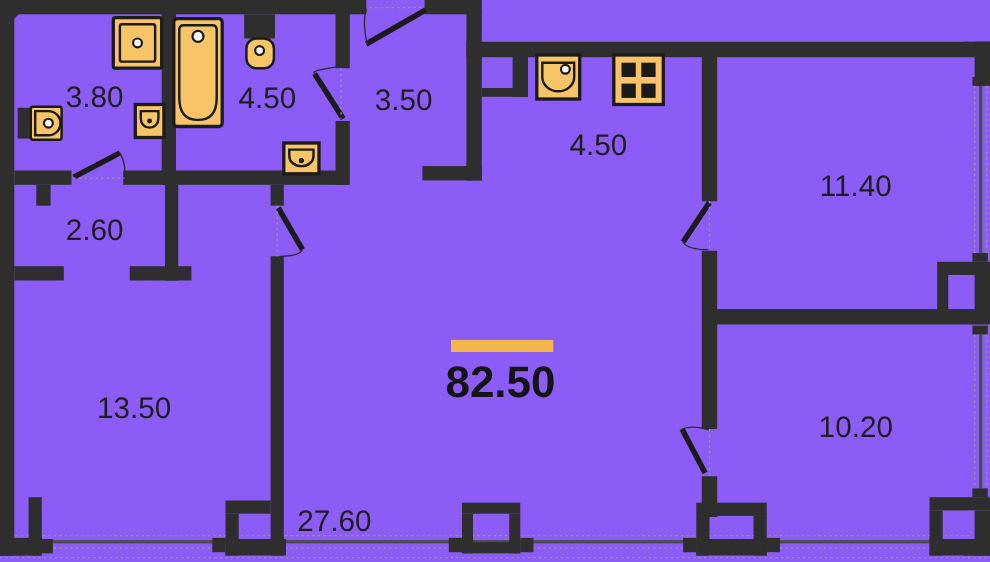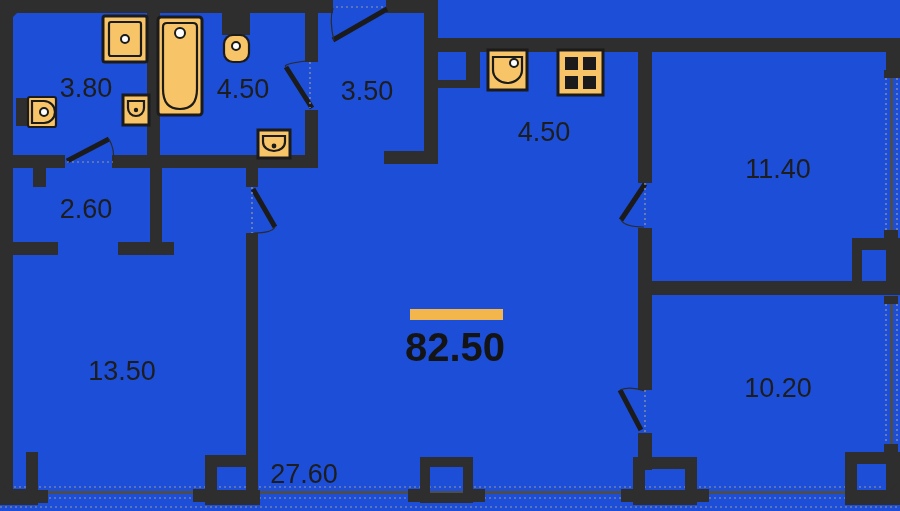--- a/index.html
+++ b/index.html
@@ -1,20 +1,20 @@
 <!DOCTYPE html>
 <html style="--wall: #2e2e2e; --fixture: #f8c468; --accent: #f2b64d; --ink: #1d1d1d; --glass: #4d4d4d; --dots: #9a9a9a;"><head>
 <meta charset="utf-8">
 <style>
   :root{
     --wall:#2e2e2e; --fixture:#f8c468; --accent:#f2b64d;
     --ink:#1d1d1d; --glass:#4d4d4d; --dots:#9a9a9a;
   }
   html,body{margin:0;padding:0;background:#fff;}
-  .stage{position:relative;width:900px;height:511px;background:#1d4ed8;overflow:hidden;}
+  .stage{position:relative;width:900px;height:511px;background:#8b5cf6;overflow:hidden;}
   svg{display:block;}
   .wall{fill:var(--wall);}
   .glass{fill:var(--glass);}
   .dot{stroke:var(--dots);stroke-width:1.2;stroke-dasharray:2 3;fill:none;}
   .leaf{stroke:#1b1b1b;stroke-width:5;fill:none;}
   .arc{stroke:#2b2b2b;stroke-width:1.2;fill:none;}
   .fx{fill:var(--fixture);stroke:#1b1b1b;}
   .sw3{stroke-width:3;} .sw2{stroke-width:2.2;}
   .burner{fill:#1b1b1b;}
   .knob{fill:#ffffff;stroke:#1b1b1b;stroke-width:2;}

